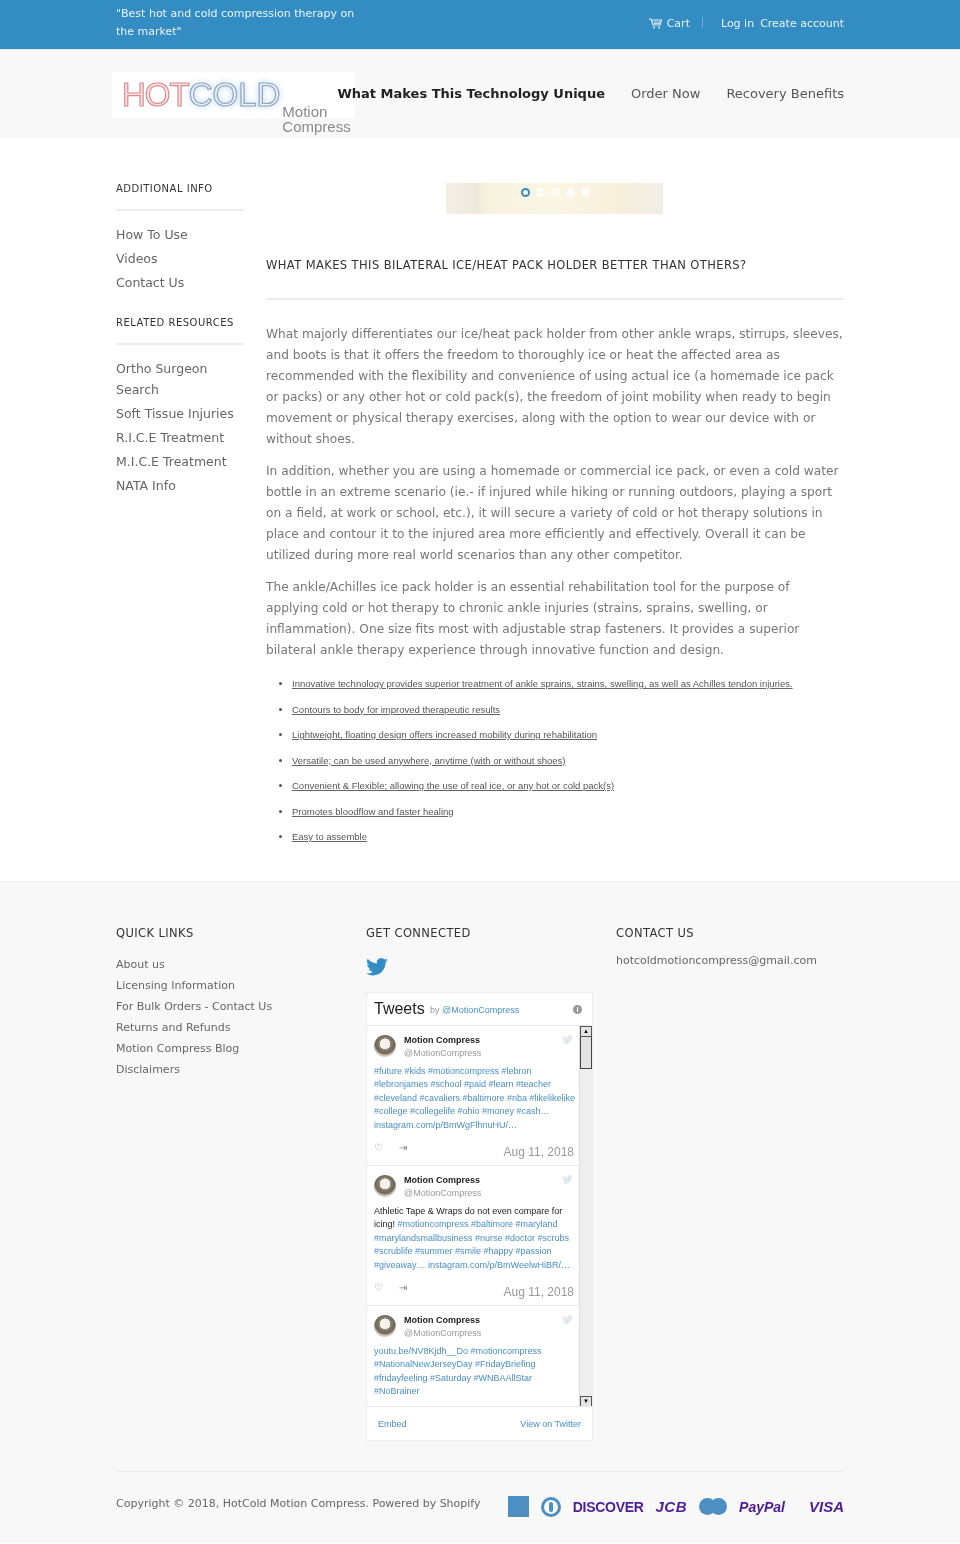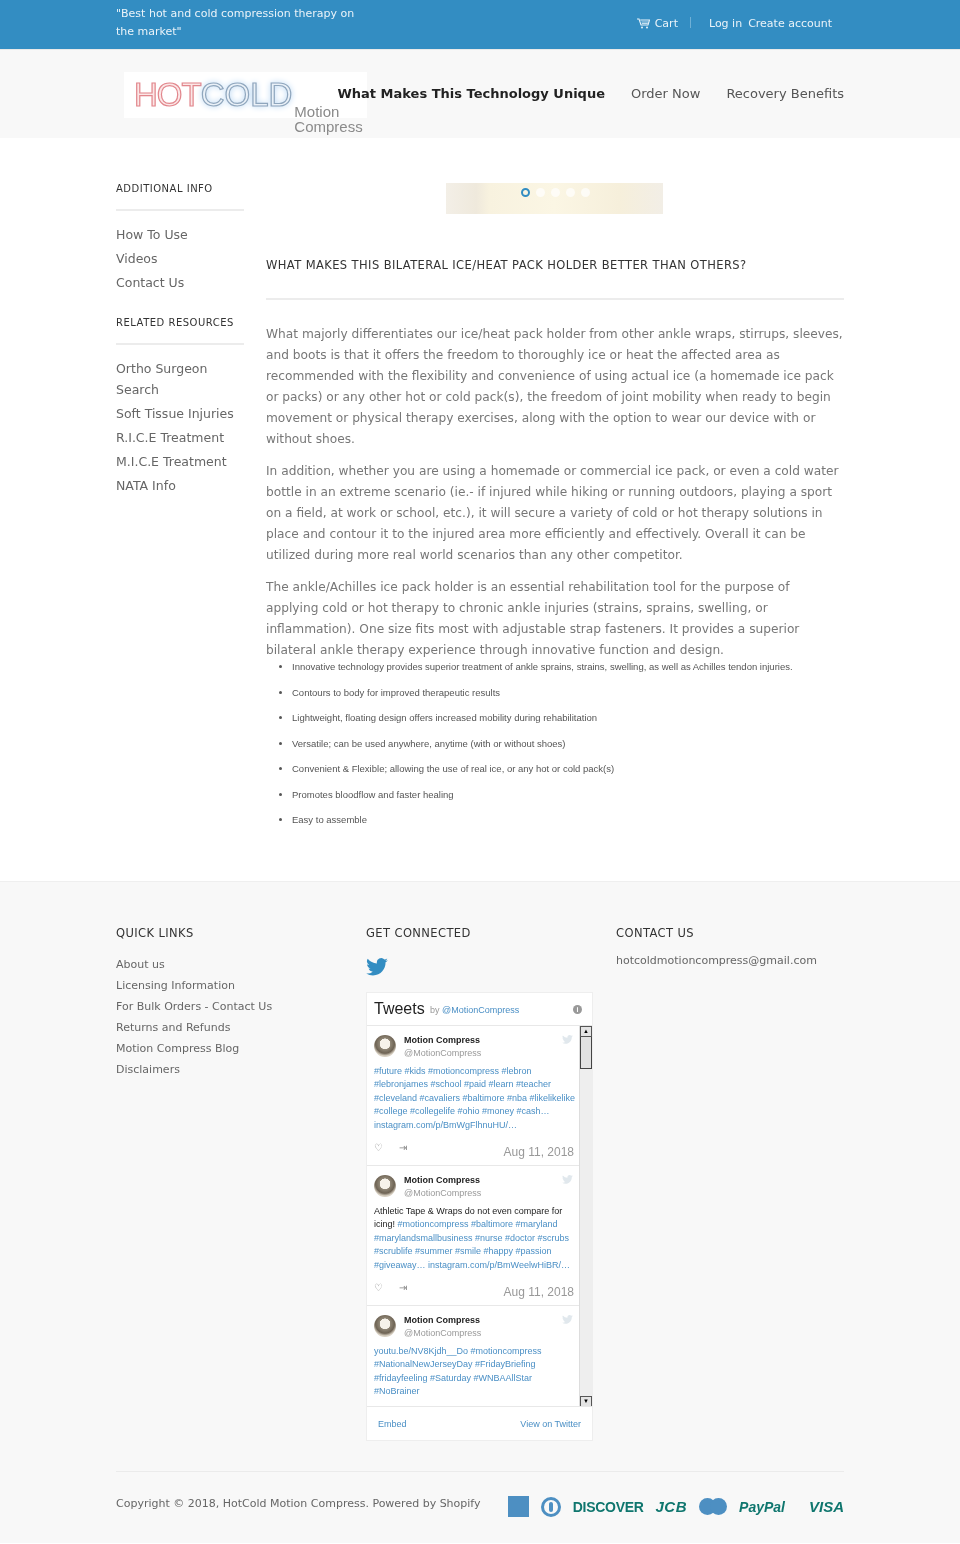--- a/index.html
+++ b/index.html
@@ -2,29 +2,29 @@
 <html><head>
 <meta charset="utf-8">
 <style>
   * { box-sizing: border-box; margin: 0; padding: 0; }
   html, body { width: 960px; background: #ffffff; }
   body { font-family: "DejaVu Sans", sans-serif; color: #666; font-size: 13px; }
 
   
   .topbar { background: #338dc2; height: 49px; color: #f2f8fc; position: relative; }
   .topbar .tagline { position: absolute; left: 116px; top: 5px; width: 250px; font-size: 11px; line-height: 18px; color: #eaf3f9; }
-  .topbar .account { position: absolute; right: 128px; top: 17px; font-size: 11px; display: flex; align-items: flex-start; gap: 0; color: #eaf3f9; }
+  .topbar .account { position: absolute; right: 116px; top: 17px; font-size: 11px; display: flex; align-items: flex-start; gap: 0; color: #eaf3f9; }
   .topbar .account .cart { display: flex; align-items: center; gap: 5px; }
   .topbar .account .sep { width: 1px; height: 11px; background: #6fb0d6; margin: 0 12px; }
   .topbar .account .link { margin-left: 6px; }
   .topbar .account .link:first-of-type { margin-left: 0; }
 
   
   .header { background: #f8f8f8; height: 89px; border-top: 1px solid #e9e9e9; position: relative; }
-  .logo { position: absolute; left: 124px; top: 22px; width: 243px; height: 46px; background: #ffffff; display: flex; align-items: center; padding-left: 10px; }
+  .logo { position: absolute; left: 112px; top: 22px; width: 243px; height: 46px; background: #ffffff; display: flex; align-items: center; padding-left: 10px; }
   .logo .hot { font-family: "Liberation Sans", sans-serif; font-size: 33px; letter-spacing: -1px; color: #fbe7e7; -webkit-text-stroke: 1.2px #e2878d; font-weight: normal; }
   .logo .cold { font-family: "Liberation Sans", sans-serif; font-size: 33px; letter-spacing: 0px; color: #eaf1f8; -webkit-text-stroke: 1.2px #8fa6bd; text-shadow: 0 0 6px #9cc6ee; }
   .logo .mc { font-family: "Liberation Sans", sans-serif; font-size: 15px; line-height: 15px; color: #8a8a8a; margin-left: 2px; margin-top: 48px; }
   .nav { position: absolute; right: 116px; top: 36px; display: flex; gap: 26px; font-size: 13px; }
   .nav .item { color: #555; }
   .nav .item.active { color: #222; font-weight: bold; }
 
   
   .main { position: relative; height: 743px; background: #fff; }
   .sidebar { position: absolute; left: 116px; top: 43px; width: 128px; }
@@ -34,21 +34,21 @@
 
   .slider { position: absolute; left: 446px; top: 45px; width: 217px; height: 31px; background: linear-gradient(90deg, #f3efe7 0%, #efe9dc 14%, #f8f2df 20%, #fbf6e4 50%, #f6efdb 80%, #f2eee6 100%); }
   .slider .dots { position: absolute; left: 75px; top: 5px; display: flex; gap: 6px; }
   .slider .dot { width: 9px; height: 9px; border-radius: 50%; background: #ffffff; opacity: 0.7; }
   .slider .dot.active { background: transparent; border: 2px solid #338dc2; opacity: 1; }
 
   .content { position: absolute; left: 266px; top: 120px; width: 578px; }
   .content h1 { font-size: 11.5px; font-weight: normal; color: #333; letter-spacing: 0.4px; padding-bottom: 26px; border-bottom: 2px solid #ececec; }
   .content p { font-size: 12.2px; line-height: 21px; color: #777; margin-top: 11px; }
   .content p.first { margin-top: 24px; }
-  .content ul { margin-left: 26px; list-style: disc; }
+  .content ul { margin-top: 17px; margin-left: 26px; list-style: disc; text-decoration: underline; }
   .content li { font-family: "Liberation Sans", sans-serif; font-size: 9.5px; color: #555; line-height: 12px; margin-bottom: 13.5px; }
 
   
   .footer { background: #f8f8f8; height: 662px; position: relative; border-top: 1px solid #efefef; }
   .fcol { position: absolute; top: 44px; }
   .fcol h4 { font-size: 11.5px; font-weight: normal; color: #333; letter-spacing: 0.4px; margin-bottom: 14px; }
   .fcol ul { list-style: none; }
   .fcol li { font-size: 11px; line-height: 21px; color: #666; }
   .fcol .email { font-size: 11px; color: #666; }
 
@@ -74,21 +74,21 @@
   .tweet .text { position: absolute; left: 7px; top: 39px; width: 202px; font-size: 9px; line-height: 13.4px; color: #222; }
   .tweet .text .tag { color: #4a8fc5; }
   .tweet .actions { position: absolute; left: 7px; top: 116px; display: flex; gap: 16px; font-size: 10px; color: #888; }
   .tweet .date { position: absolute; right: 7px; top: 119px; font-size: 12px; color: #999; }
   .tw .tw-foot { position: absolute; left: 0; right: 0; bottom: 0; height: 34px; border-top: 1px solid #e8e8e8; font-size: 9px; color: #4a8fc5; }
   .tw .tw-foot .embed { position: absolute; left: 11px; top: 12px; }
   .tw .tw-foot .view { position: absolute; right: 11px; top: 12px; }
 
   .fdivider { position: absolute; left: 116px; right: 116px; top: 589px; height: 1px; background: #ebebeb; }
   .copyright { position: absolute; left: 116px; top: 615px; font-size: 11px; color: #666; }
-  .payments { position: absolute; right: 116px; top: 614px; display: flex; align-items: center; gap: 12px; color: #0f766e; font-family: "Liberation Sans", sans-serif; font-weight: bold; }
+  .payments { position: absolute; right: 116px; top: 614px; display: flex; align-items: center; gap: 12px; color: #4c1d95; font-family: "Liberation Sans", sans-serif; font-weight: bold; }
   .payments .amex { width: 21px; height: 21px; background: #4d8fc2; }
   .payments .diners { width: 20px; height: 20px; border-radius: 50%; border: 3px solid #4d8fc2; position: relative; }
   .payments .diners::after { content: ""; position: absolute; left: 5px; top: 2px; width: 4px; height: 10px; background: #4d8fc2; border-radius: 2px; }
   .payments .discover { font-size: 14px; letter-spacing: -0.3px; }
   .payments .jcb { font-size: 15px; font-style: italic; letter-spacing: 0.5px; }
   .payments .mc { width: 28px; height: 17px; position: relative; }
   .payments .mc span { position: absolute; top: 0; width: 17px; height: 17px; border-radius: 50%; background: #4d8fc2; }
   .payments .mc span.l { left: 0; }
   .payments .mc span.r { left: 11px; }
   .payments .paypal { font-size: 14px; font-style: italic; }

